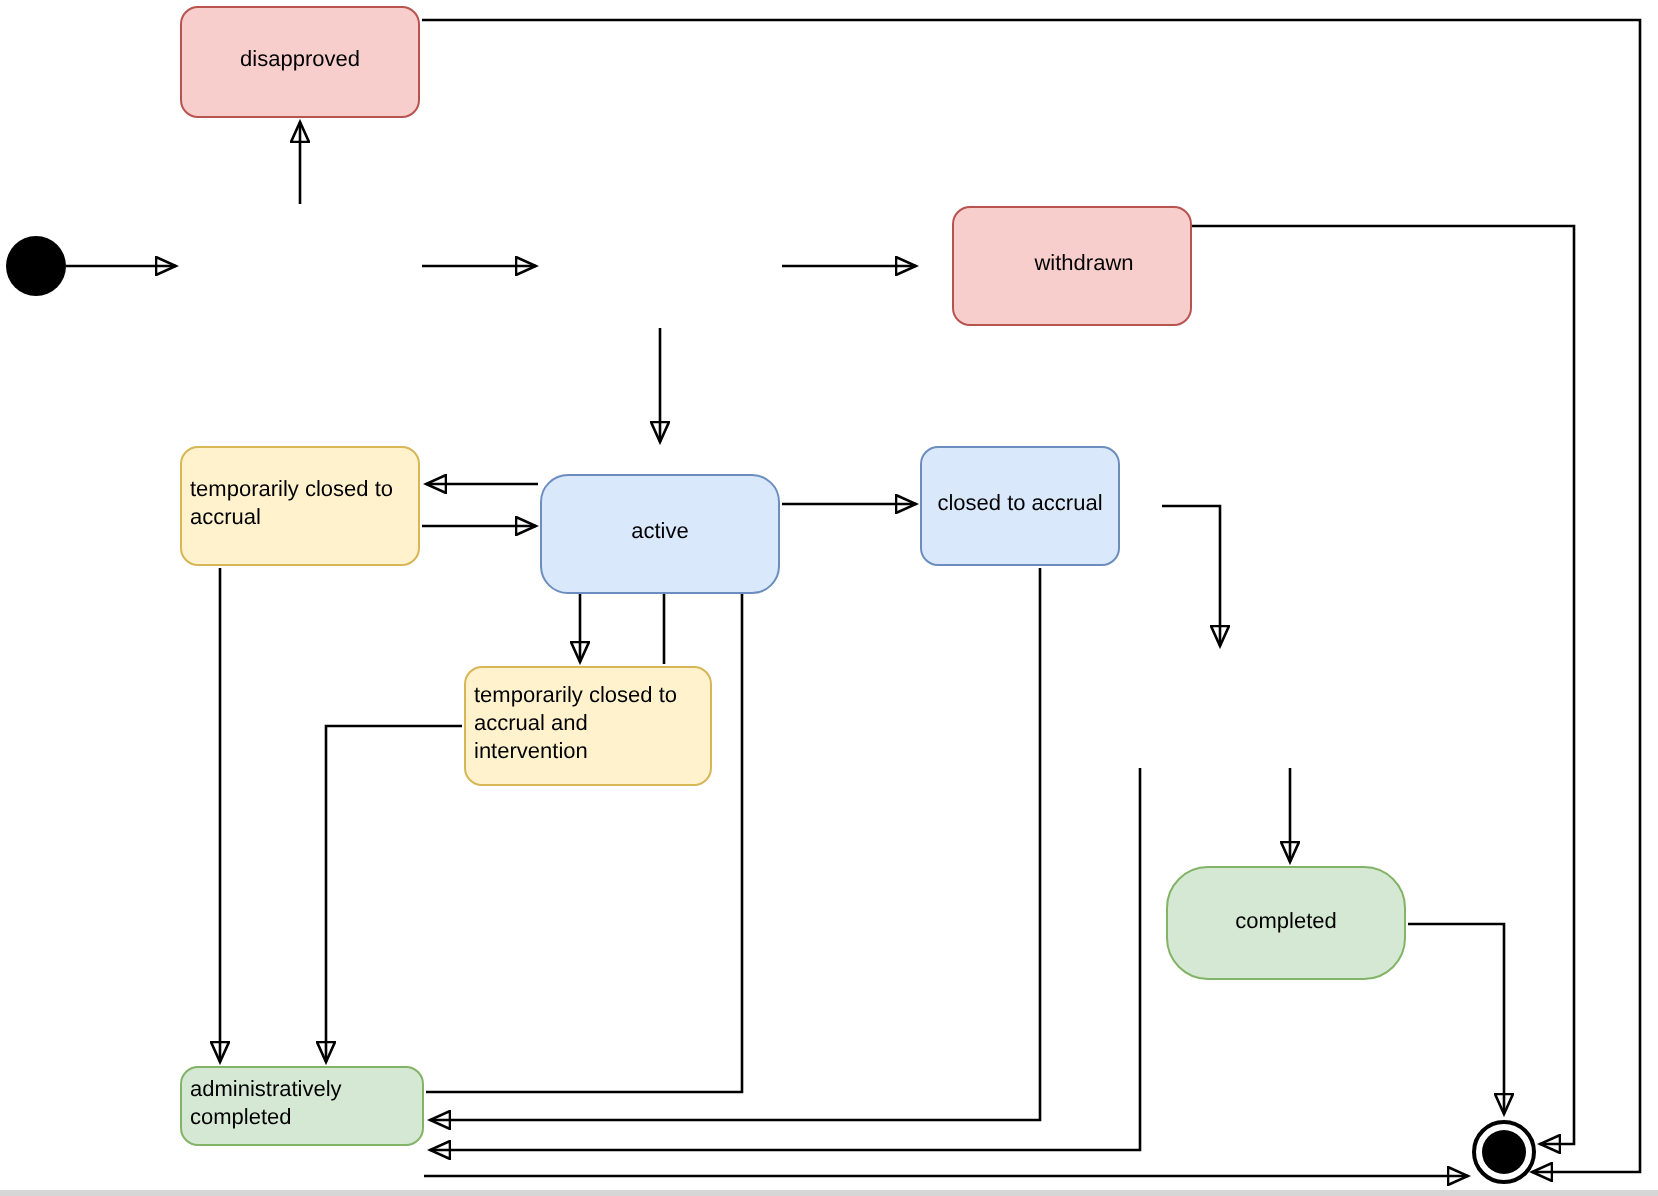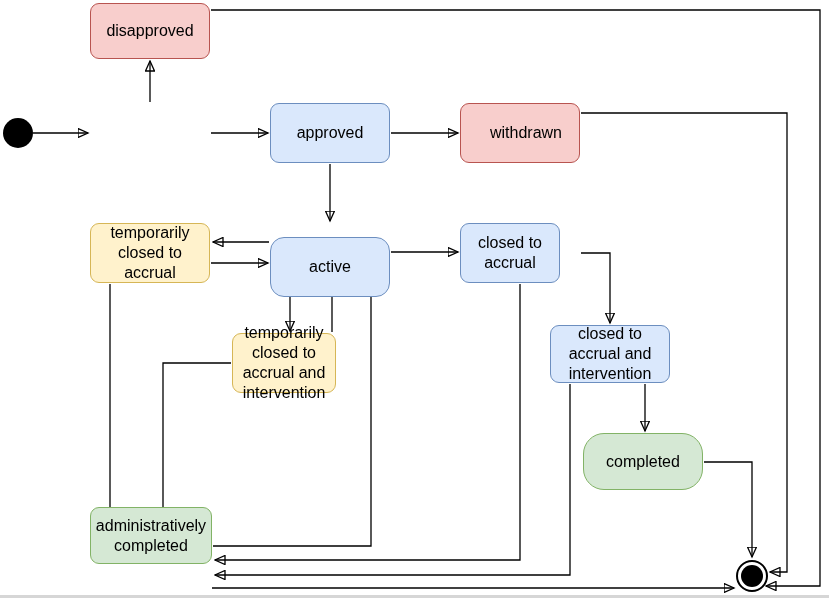--- a/index.html
+++ b/index.html
@@ -23,22 +23,21 @@
     stroke-width: 1.3;
   }
   .state {
     position: absolute;
     z-index: 2;
     box-sizing: border-box;
     border-radius: 9px;
     display: flex;
     align-items: center;
     justify-content: center;
-    text-align: center;
-    font-size: 16px;
+    font-size: 11px;
     line-height: 1.25;
     color: #000000;
     padding: 2px 4px;
     cursor: default;
   }
   .state.yellow { background: #FFF2CC; border: 1px solid #D6B656; }
   .state.blue   { background: #DAE8FC; border: 1px solid #6C8EBF; }
   .state.red    { background: #F8CECC; border: 1px solid #B85450; }
   .state.green  { background: #D5E8D4; border: 1px solid #82B366; }
 
@@ -107,37 +106,35 @@
     <path marker-end="url(#arr)" d="M 704 462 L 752 462 L 752 557"></path>
     <path marker-end="url(#arr)" d="M 581 113 L 787 113 L 787 572 L 770 572"></path>
     <path marker-end="url(#arr)" d="M 211 10 L 820 10 L 820 586 L 766 586"></path>
   </svg>
 
   <div class="initial-node"></div>
 
   <div class="state red" style="left:90px; top:3px; width:120px; height:56px;">disapproved</div>
 
 
-  <div class="state blue" style="left:270px; top:103px; width:120px; height:60px;">approved</div>
 
-  <div class="state red" style="left:460px; top:103px; width:120px; height:60px;padding-left:16px;">withdrawn</div>
+  <div class="state red" style="left:476px; top:103px; width:120px; height:60px;padding-left:16px;">withdrawn</div>
 
   <div class="state yellow" style="left:90px; top:223px; width:120px; height:60px;">temporarily closed to accrual</div>
 
   <div class="state blue" style="left:270px; top:237px; width:120px; height:60px;border-radius:14px;">active</div>
 
   <div class="state blue" style="left:460px; top:223px; width:100px; height:60px;">closed to accrual</div>
 
-  <div class="state yellow" style="left:232px; top:333px; width:104px; height:60px;">temporarily closed to accrual and intervention</div>
+  <div class="state yellow" style="left:232px; top:333px; width:124px; height:60px;">temporarily closed to accrual and intervention</div>
 
-  <div class="state blue" style="left:550px; top:325px; width:120px; height:58px;">closed to accrual and intervention</div>
 
   <div class="state green" style="left:583px; top:433px; width:120px; height:57px;border-radius:21px;">completed</div>
 
-  <div class="state green" style="left:90px; top:507px; width:122px; height:57px;">administratively completed</div>
+  <div class="state green" style="left:90px; top:533px; width:122px; height:40px;">administratively completed</div>
 
   <div class="final-node">
     <div class="inner"></div>
   </div>
 
   <div class="canvas-bottom-edge"></div>
 
 </div>
 
 </body></html>

